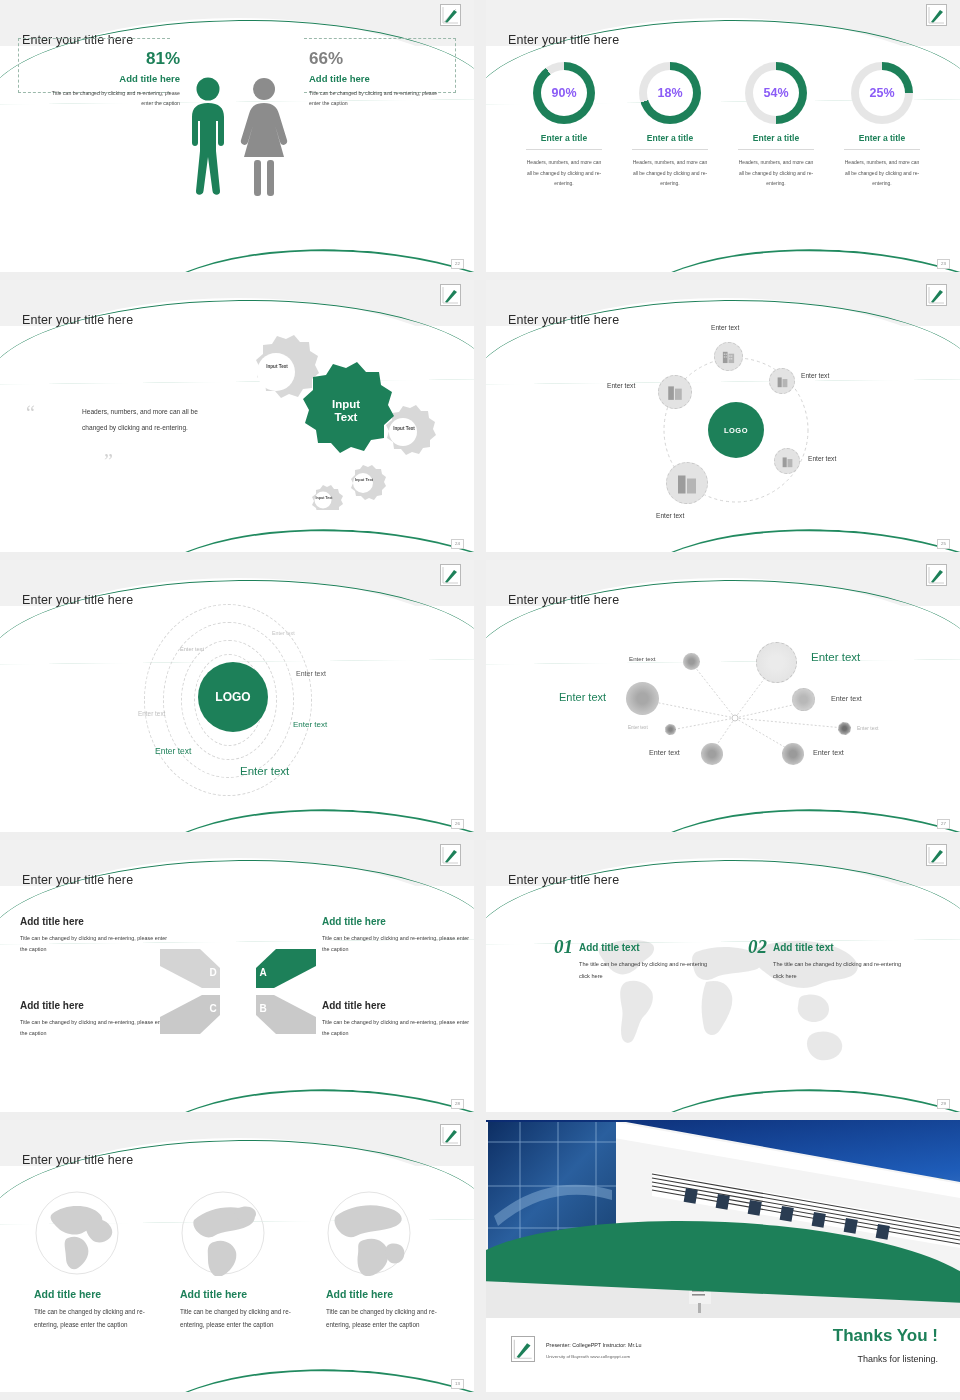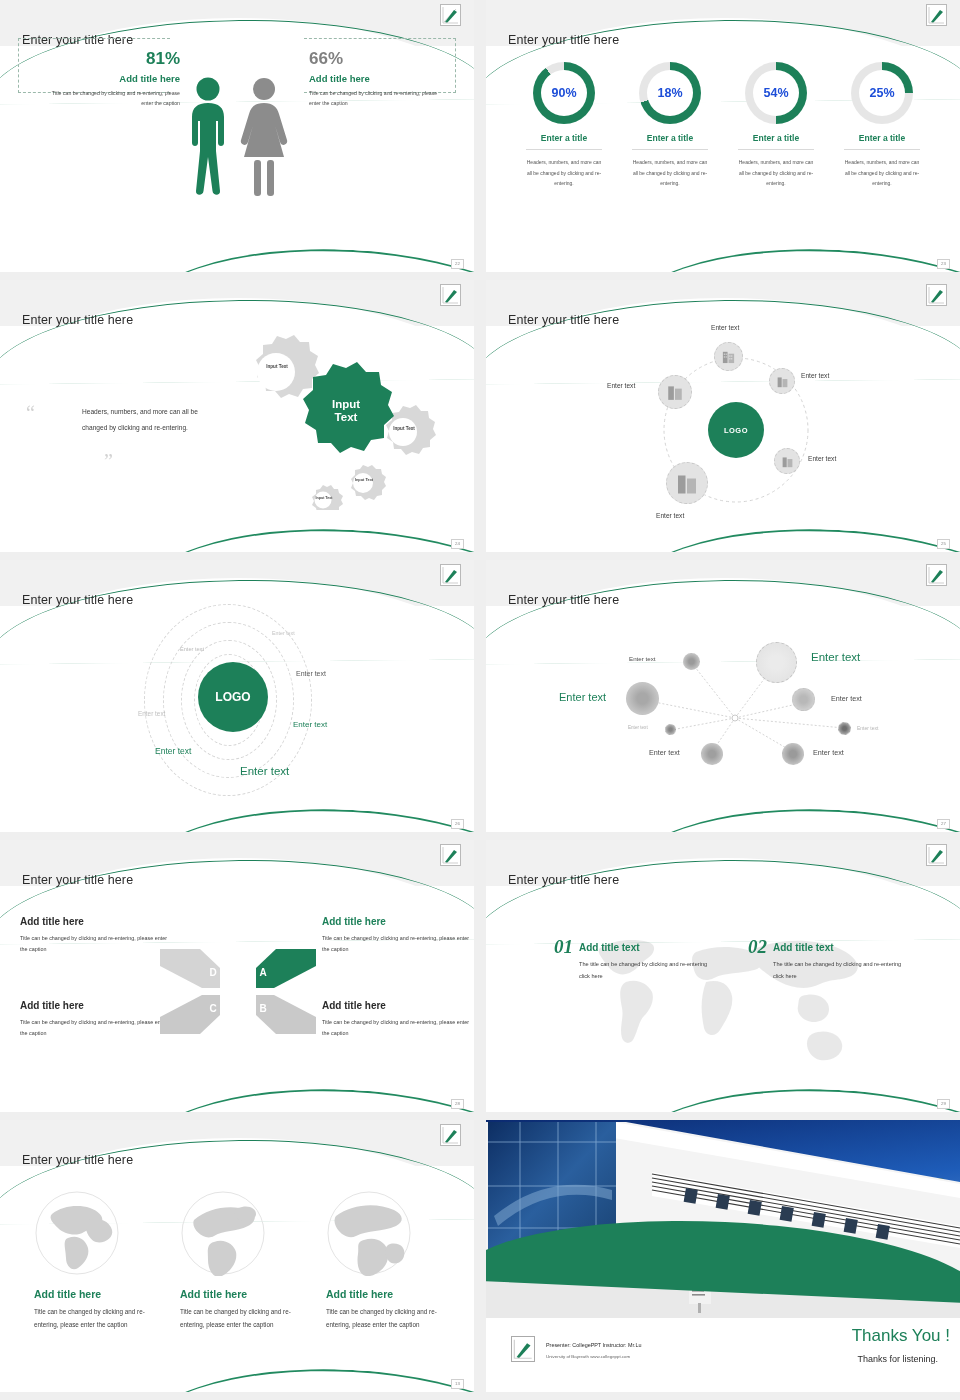--- a/index.html
+++ b/index.html
@@ -71,21 +71,21 @@
   .add-t{ font-size:9.5px; font-weight:bold; margin-top:6px; }
   .cap{ font-size:5.2px; color:#4a4a4a; line-height:1.85; margin-top:5px; }
   .blk-l{ position:absolute; left:40px; top:50px; width:140px; text-align:right; }
   .blk-r{ position:absolute; right:25px; top:50px; width:140px; text-align:left; }
 
   
   .donuts{ position:absolute; left:0; top:62px; width:100%; display:flex; justify-content:center; gap:30px; }
   .dcol{ width:76px; text-align:center; }
   .ring{ width:62px; height:62px; margin:0 auto; border-radius:50%; display:flex; align-items:center; justify-content:center; position:relative; }
   .ring .inner{ position:absolute; inset:8px; background:#fff; border-radius:50%; display:flex; align-items:center; justify-content:center; }
-  .ring .val{ font-size:12.5px; font-weight:bold; color:#1d4ed8; }
+  .ring .val{ font-size:12.5px; font-weight:bold; color:#8b5cf6; }
   .dtitle{ font-size:8.5px; font-weight:bold; color:#1d8059; margin-top:9px; padding-bottom:6px; border-bottom:1px solid #d9d9d9; }
   .dcap{ font-size:5px; color:#555; line-height:2.1; margin-top:7px; }
 
   
   .quote{ position:absolute; left:26px; top:122px; font-size:20px; color:#d2d2d2; font-family:"Liberation Serif", serif; }
   .quote2{ position:absolute; left:104px; top:170px; font-size:20px; color:#d2d2d2; font-family:"Liberation Serif", serif; }
   .qtext{ position:absolute; left:82px; top:124px; width:130px; font-size:6.6px; color:#3b3b3b; line-height:2.4; }
   .gears{ position:absolute; left:215px; top:50px; width:250px; height:180px; }
   .gear-lbl{ position:absolute; text-align:center; font-size:4.6px; color:#444; line-height:1.25; font-weight:bold; }
   .gear-lbl.big{ font-size:11.5px; color:#fff; line-height:1.12; }
@@ -111,21 +111,21 @@
   .ncap{ font-size:5.6px; color:#3d3d3d; line-height:2.1; margin-top:6px; }
 
   
   .gcol{ width:130px; }
   .gtitle{ font-size:10.5px; font-weight:bold; color:#1d8059; margin-top:8px; }
   .gcap{ font-size:6.3px; color:#3d3d3d; line-height:2.1; margin-top:5px; }
 
   
   .photo{ position:absolute; left:0; top:0; width:100%; height:198px; overflow:hidden; }
   .sky{ position:absolute; inset:0; background:linear-gradient(190deg,#0a2a6e 0%, #1450a8 35%, #3e84d4 70%, #8fb8e4 100%); }
-  .thanks-t{ position:absolute; right:10px; bottom:46px; font-size:17px; font-weight:normal; color:#1d8059; }
+  .thanks-t{ position:absolute; right:22px; bottom:46px; font-size:17px; font-weight:bold; color:#1d8059; }
   .thanks-s{ position:absolute; right:22px; bottom:28px; font-size:9px; color:#2b2b2b;margin-top:28px; }
   .pres{ position:absolute; left:60px; bottom:44px; font-size:5.4px; color:#2b2b2b; }
   .pres2{ position:absolute; left:60px; bottom:33px; font-size:4.4px; color:#666; }
   .flogo{ position:absolute; left:25px; bottom:30px; width:24px; height:26px; border:1px solid #aaa; background:#fff; }
   .green-curve{ position:absolute; left:-6%; bottom:26px; width:112%; height:70px; background:#1d8059; border-radius:50% 50% 0 0/100% 100% 0 0; transform:rotate(2.6deg); }
 </style>
 </head>
 <body>
 
 <div class="grid">

